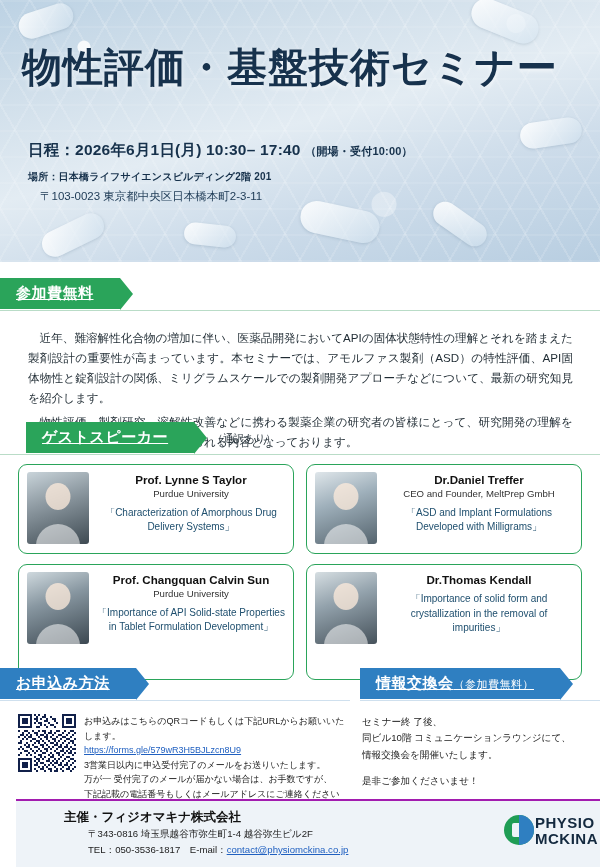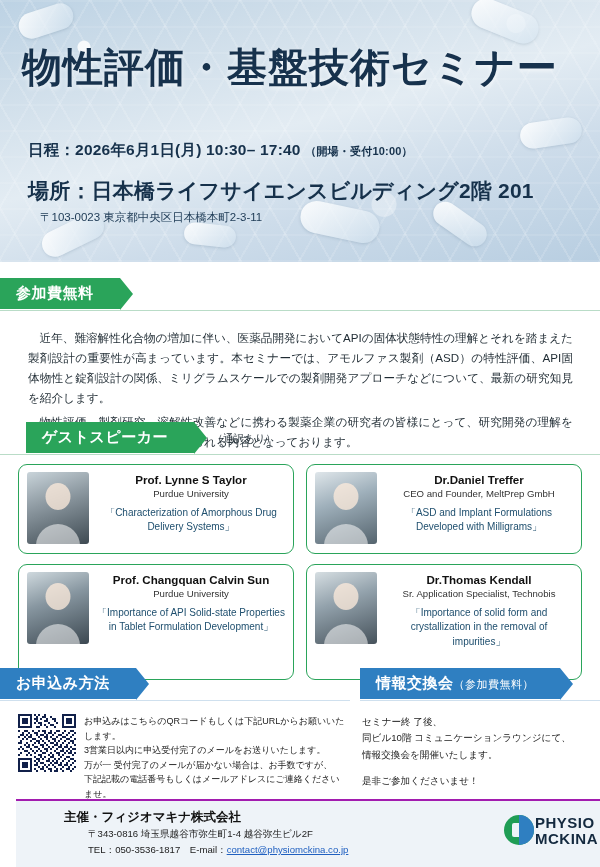--- a/index.html
+++ b/index.html
@@ -43,32 +43,33 @@
     width:560px;
     font-size:40px; font-weight:bold; letter-spacing:1px;
     color:#17324d;
     text-shadow:0 2px 5px rgba(255,255,255,.7);
     z-index:5;
     white-space:nowrap;
   }
   .hero-info{ position:absolute; left:28px; top:140px; z-index:5; }
   .line1{ font-size:15.5px; font-weight:bold; color:#16314b; letter-spacing:.2px;}
   .line1 .small{ font-size:11px; font-weight:bold;}
-  .line2{ font-size:21px; font-weight:bold; color:#16314b; margin-top:16px; letter-spacing:.2px;}
+  .line2{ font-size:10px; font-weight:bold; color:#16314b; margin-top:9px; letter-spacing:.2px;}
   .line3{ font-size:11.5px; color:#1c3954; margin-top:5px; margin-left:12px;}
 
   
   .ribbon{
     position:relative;
     display:inline-block;
     color:#fff;
     font-weight:bold;
     padding:6px 26px 6px 16px;
     font-size:15px;
     letter-spacing:.5px;
+    text-decoration:underline;
   }
   .ribbon.green{ background:#2aa45a; }
   .ribbon.blue{ background:#2f7fc1; }
   .ribbon:after{
     content:"";
     position:absolute; right:-13px; top:0;
     border-top:16px solid transparent;
     border-bottom:16px solid transparent;
     border-left:13px solid currentColor;
   }
@@ -236,21 +237,20 @@
       <div class="cname">Prof. Changquan Calvin Sun</div>
       <div class="caffil">Purdue University</div>
       <div class="ctitle">「Importance of API Solid-state Properties in Tablet Formulation Development」</div>
     </div>
   </div>
 
   <div class="card tall">
     <div class="photo p4"></div>
     <div class="cbody">
       <div class="cname">Dr.Thomas Kendall</div>
-      <div class="caffil">Sr. Application Specialist, Technobis</div>
       <div class="ctitle">「Importance of solid form and crystallization in the removal of impurities」</div>
     </div>
   </div>
 
 </div>
 
 <div class="sec-apply">
   <span class="ribbon blue">お申込み方法</span>
 </div>
 <div class="rule-apply"></div>
@@ -471,20 +471,21 @@
         <rect x="16" y="28" width="1" height="1"></rect>
       <rect x="18" y="28" width="2" height="1"></rect>
         <rect x="22" y="28" width="1" height="1"></rect>
         <rect x="26" y="28" width="1" height="1"></rect>
     </g>
   </svg>
 </div>
 
 <div class="apply-text">
   <div>お申込みはこちらのQRコードもしくは下記URLからお願いいたします。</div>
+  <div><a href="#">https://forms.gle/579wR3H5BJLzcn8U9</a></div>
   <div>3営業日以内に申込受付完了のメールをお送りいたします。</div>
   <div>万が一 受付完了のメールが届かない場合は、お手数ですが、</div>
   <div>下記記載の電話番号もしくはメールアドレスにご連絡くださいませ。</div>
 </div>
 
 <div class="sec-exch">
   <span class="ribbon blue">
     <span>情報交換会</span><span class="sub">（参加費無料）</span>
   </span>
 </div>

